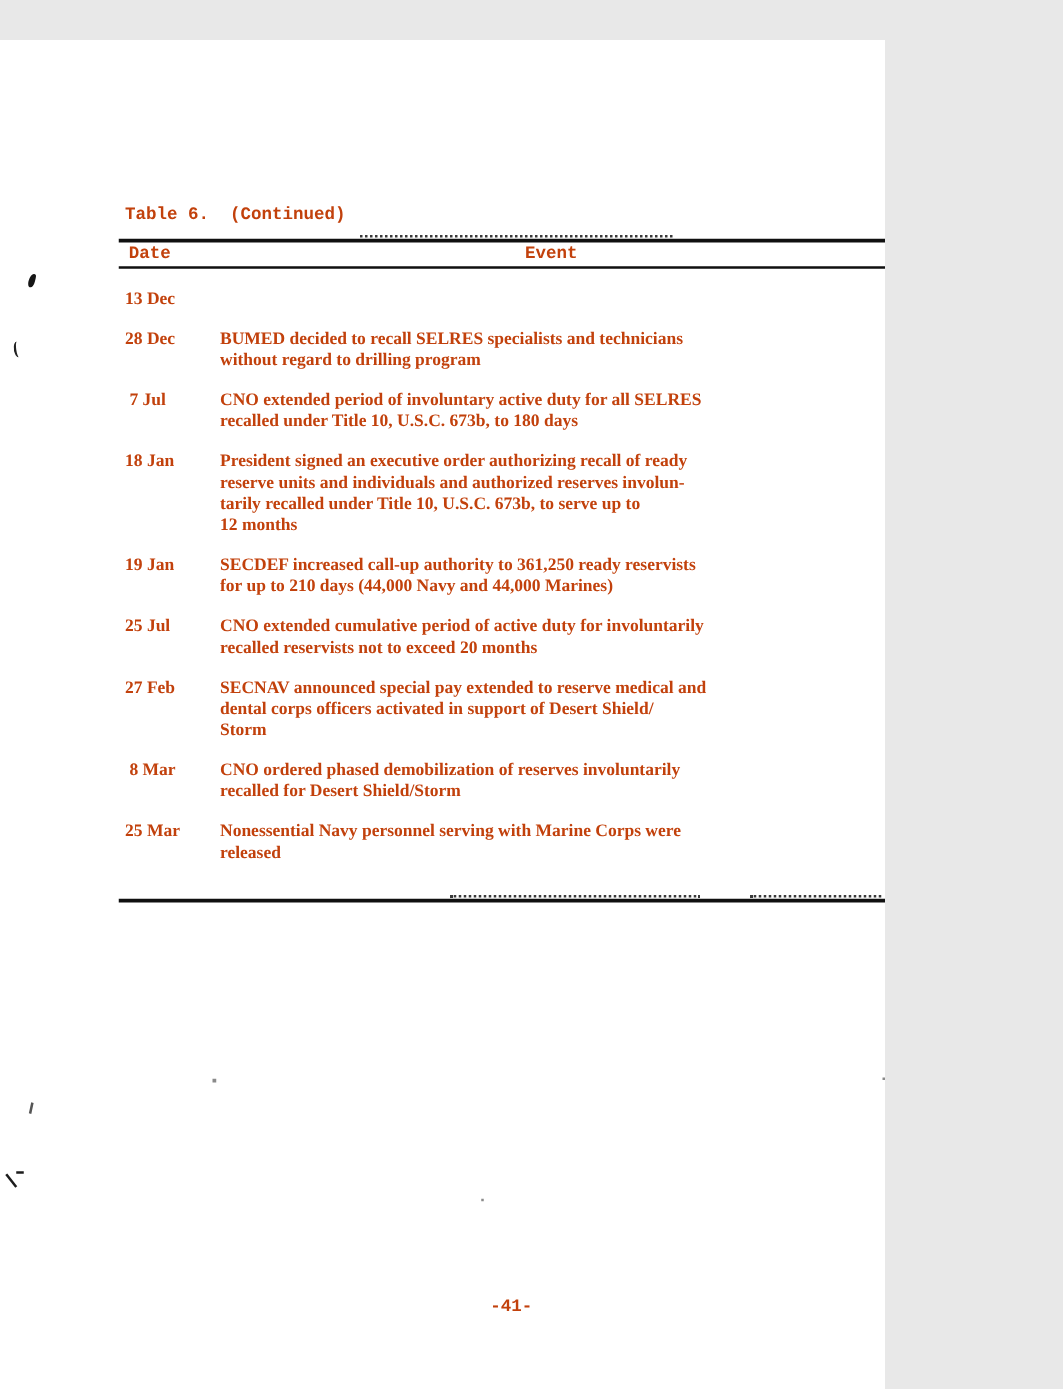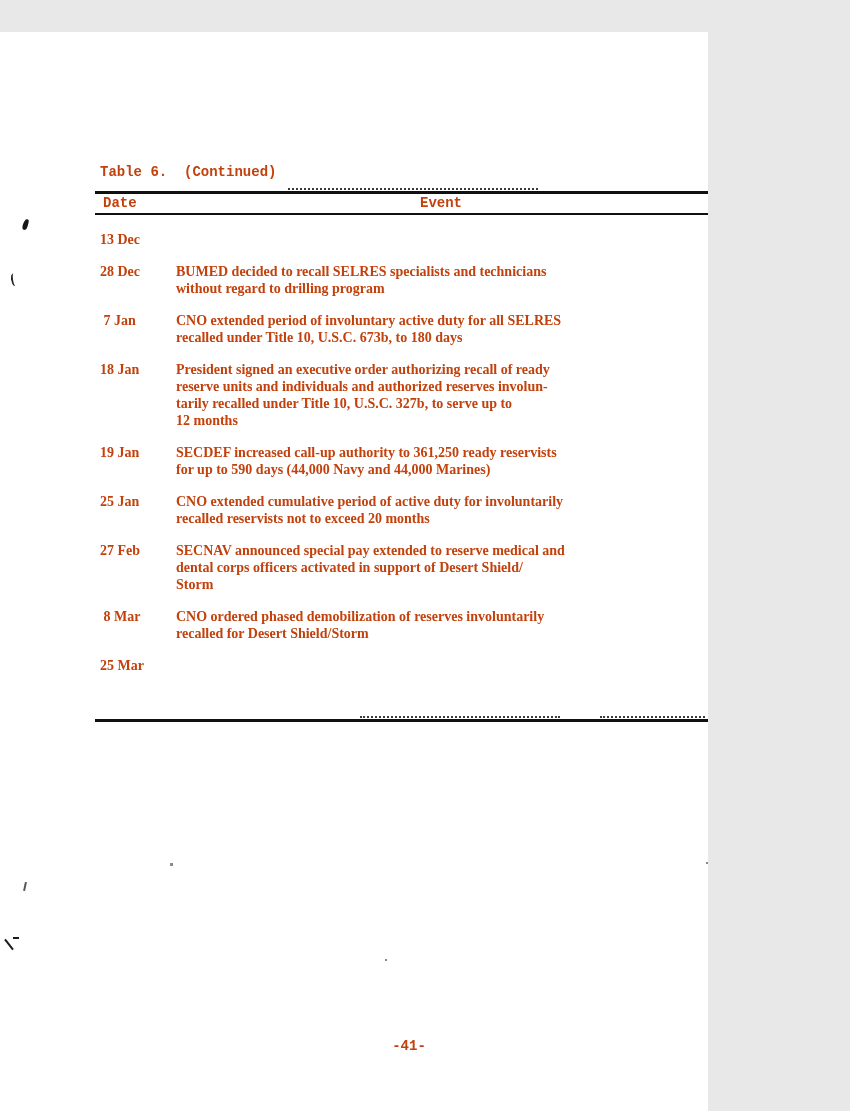--- a/index.html
+++ b/index.html
@@ -127,54 +127,56 @@
   <div class="tbody">
     <div class="row">
       <div class="cell-date">13 Dec</div>
     </div>
     <div class="row">
       <div class="cell-date">28 Dec</div>
       <div class="cell-event">BUMED decided to recall SELRES specialists and technicians
 without regard to drilling program</div>
     </div>
     <div class="row">
-      <div class="cell-date"> 7 Jan</div>
+      <div class="cell-date"> 7 Jul</div>
       <div class="cell-event">CNO extended period of involuntary active duty for all SELRES
 recalled under Title 10, U.S.C. 673b, to 180 days</div>
     </div>
     <div class="row">
       <div class="cell-date">18 Jan</div>
       <div class="cell-event">President signed an executive order authorizing recall of ready
 reserve units and individuals and authorized reserves involun-
-tarily recalled under Title 10, U.S.C. 327b, to serve up to
+tarily recalled under Title 10, U.S.C. 673b, to serve up to
 12 months</div>
     </div>
     <div class="row">
       <div class="cell-date">19 Jan</div>
       <div class="cell-event">SECDEF increased call-up authority to 361,250 ready reservists
-for up to 590 days (44,000 Navy and 44,000 Marines)</div>
+for up to 210 days (44,000 Navy and 44,000 Marines)</div>
     </div>
     <div class="row">
-      <div class="cell-date">25 Jan</div>
+      <div class="cell-date">25 Jul</div>
       <div class="cell-event">CNO extended cumulative period of active duty for involuntarily
 recalled reservists not to exceed 20 months</div>
     </div>
     <div class="row">
       <div class="cell-date">27 Feb</div>
       <div class="cell-event">SECNAV announced special pay extended to reserve medical and
 dental corps officers activated in support of Desert Shield/
 Storm</div>
     </div>
     <div class="row">
       <div class="cell-date"> 8 Mar</div>
       <div class="cell-event">CNO ordered phased demobilization of reserves involuntarily
 recalled for Desert Shield/Storm</div>
     </div>
     <div class="row">
       <div class="cell-date">25 Mar</div>
+      <div class="cell-event">Nonessential Navy personnel serving with Marine Corps were
+released</div>
     </div>
   </div>
 
   <div class="rule rule-bottom"></div>
   <div class="rule-speck speck-bottom"></div>
   <div class="rule-speck speck-bottom2"></div>
 
   <div class="page-number">-41-</div>
 
   <div class="edge-bar-right"></div>

